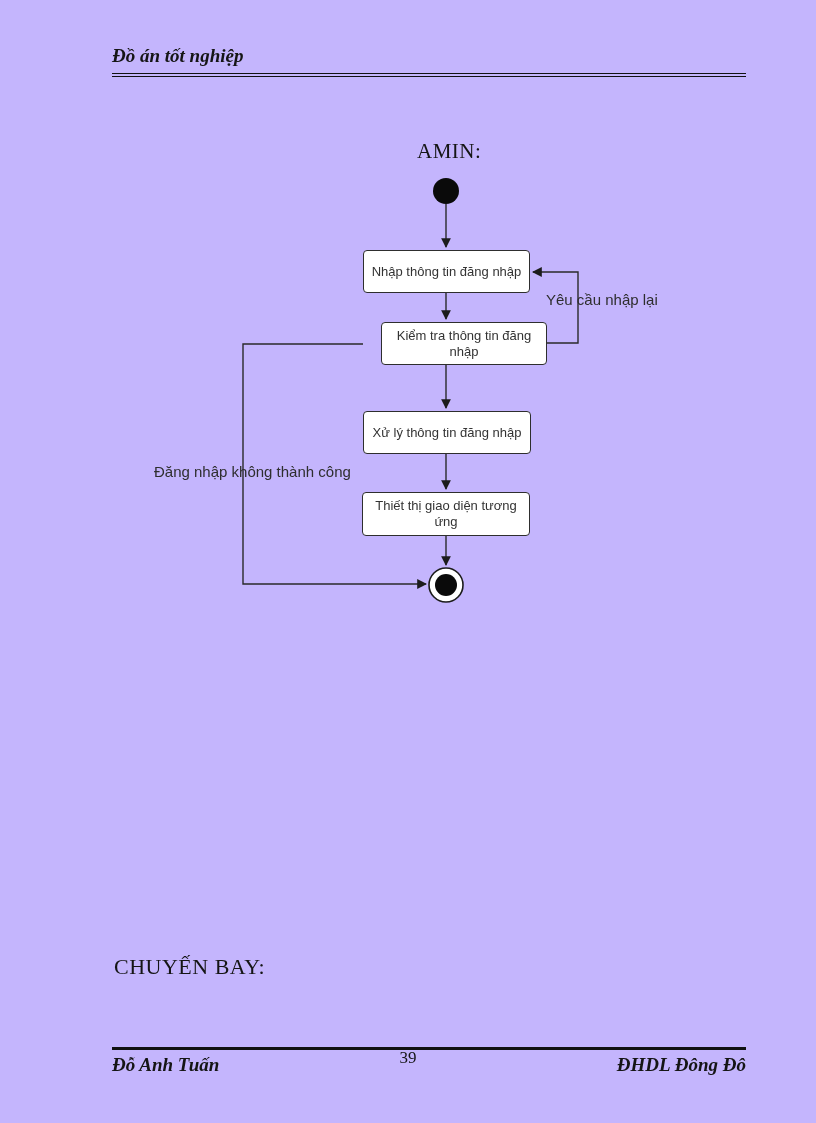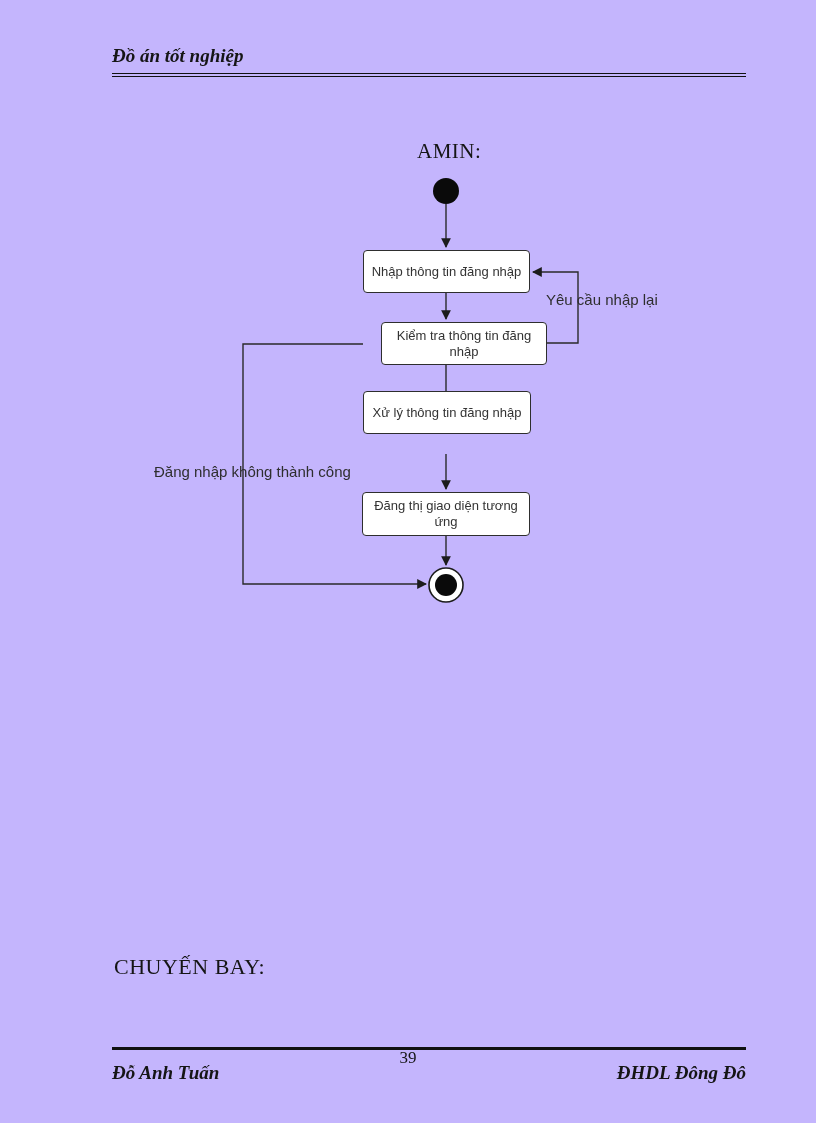--- a/index.html
+++ b/index.html
@@ -22,21 +22,21 @@
     font-family: "Liberation Serif", serif;
     font-weight: bold; font-style: italic;
     font-size: 19px; line-height: 24px;
     border-bottom: 4px double #111;
     padding-bottom: 5px;
   }
   .page-footer {
     position: absolute;
     left: 112px; top: 1047px; width: 634px;
     border-top: 3px solid #111;
-    padding-top: 11px;
+    padding-top: 3px;
     display: flex; justify-content: space-between; align-items: flex-start;
     font-family: "Liberation Serif", serif;
     font-weight: bold; font-style: italic;
     font-size: 19px; line-height: 24px;
   }
   .footer-page-number {
     position: absolute;
     left: 50%; transform: translateX(-50%);
     top: 1px;
     font-weight: normal; font-style: normal;
@@ -68,21 +68,21 @@
     background: #ffffff;
     display: flex; align-items: center; justify-content: center;
     text-align: center;
     font-family: "Liberation Sans", sans-serif;
     font-size: 13px; line-height: 16px;
     color: #333;
     padding: 2px 7px;
   }
   .node-input   { left: 363px; top: 250px; width: 167px; height: 43px; }
   .node-check   { left: 363px; top: 322px; width: 166px; height: 43px; margin-left: 18px; }
-  .node-process { left: 363px; top: 391px; width: 168px; height: 43px; }
+  .node-process { left: 363px; top: 411px; width: 168px; height: 43px; }
   .node-display { left: 362px; top: 492px; width: 168px; height: 44px; }
 
   .edge-label {
     position: absolute;
     font-family: "Liberation Sans", sans-serif;
     font-size: 15px;
     color: #2e2e2e;
     white-space: nowrap;
   }
   .label-retry { left: 546px; top: 291px; }
@@ -129,21 +129,21 @@
   <div class="action-node node-input">
     <span>Nhập thông tin đăng nhập</span>
   </div>
   <div class="action-node node-check">
     <span>Kiểm tra thông tin đăng nhập</span>
   </div>
   <div class="action-node node-process">
     <span>Xử lý thông tin đăng nhập</span>
   </div>
   <div class="action-node node-display">
-    <span>Đăng thị giao diện tương ứng</span>
+    <span>Thiết thị giao diện tương ứng</span>
   </div>
 
   <div class="edge-label label-retry">Yêu cầu nhập lại</div>
   <div class="edge-label label-fail">Đăng nhập không thành công</div>
 
   <div class="heading-flight">CHUYẾN BAY:</div>
 
   <div class="page-footer">
     <span>Đỗ Anh Tuấn</span>
     <span>ĐHDL Đông Đô</span>

